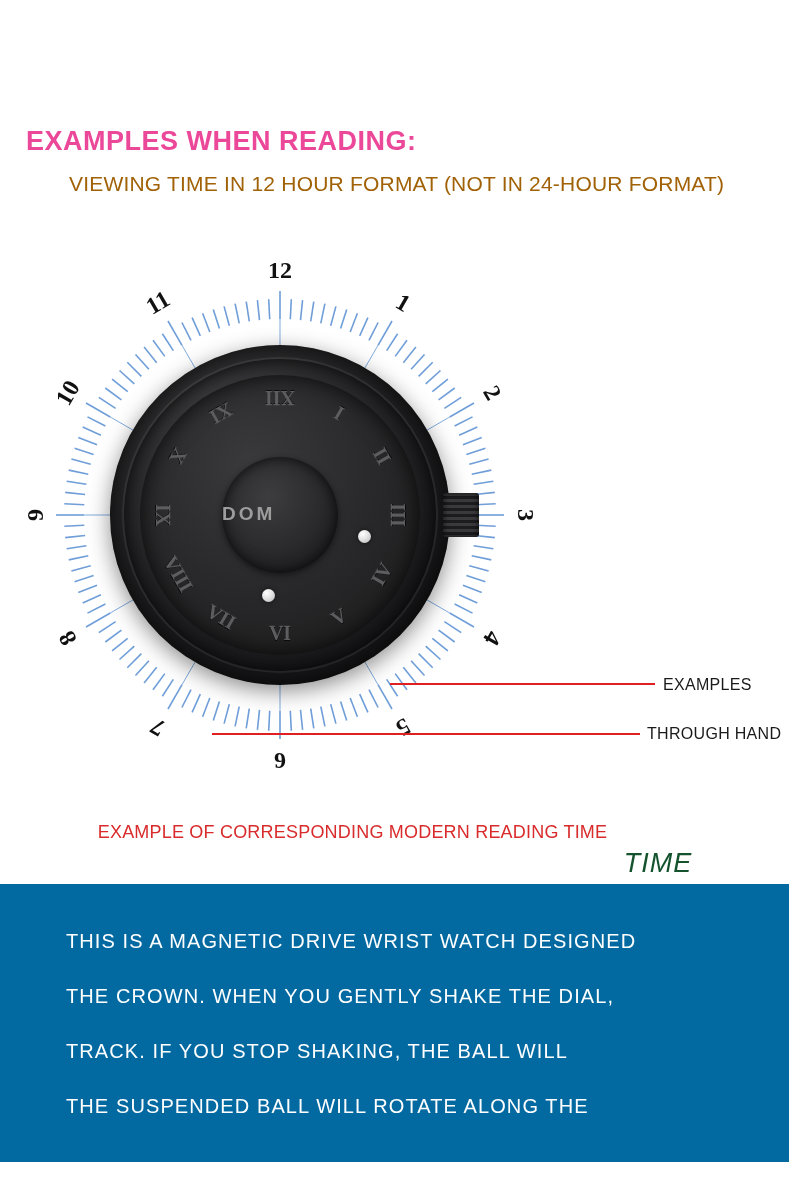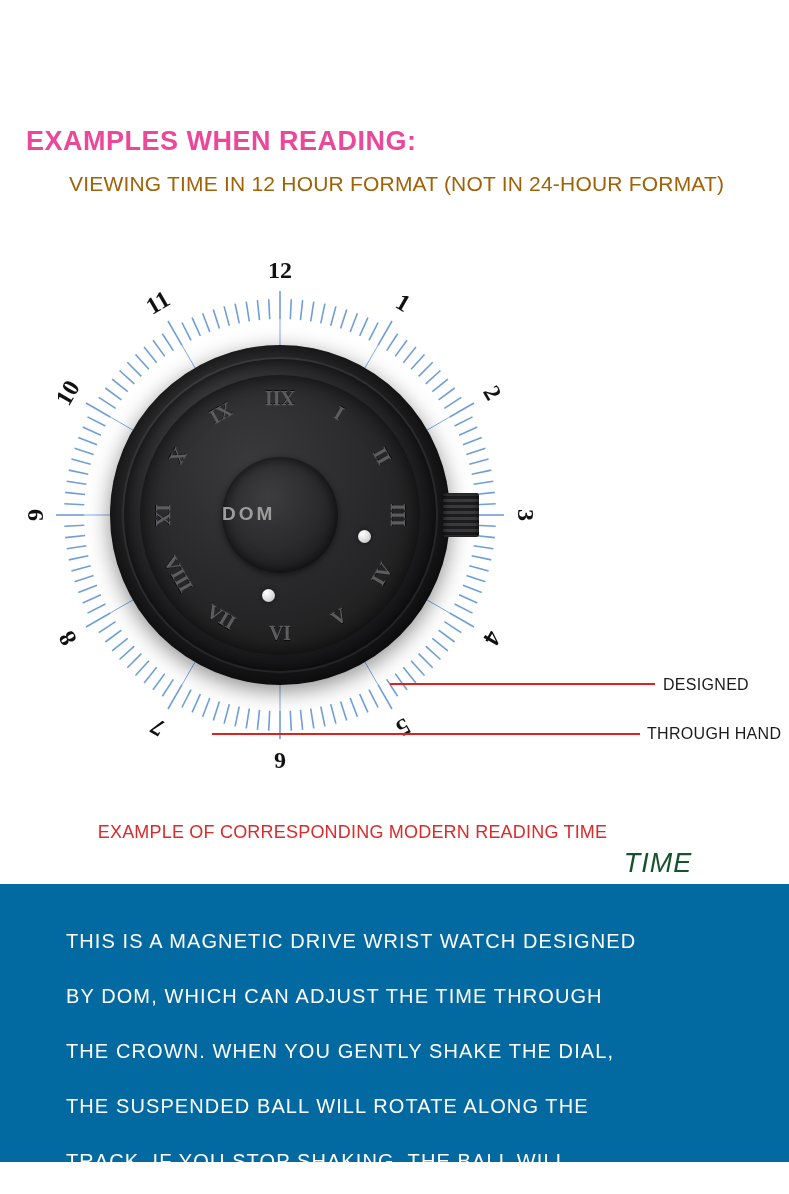--- a/index.html
+++ b/index.html
@@ -453,36 +453,35 @@
         <div class="ball ball-hour"></div>
         <div class="ball ball-minute"></div>
       </div>
 
       <div class="crown"></div>
     </div>
 
     <div class="leader" id="leader-clockwise"></div>
     <div class="leader" id="leader-minute"></div>
 
-    <div class="callout-label" id="callout-clockwise">DESIGNED</div>
+    <div class="callout-label" id="callout-clockwise">EXAMPLES</div>
     <div class="callout-label" id="callout-minute">THROUGH HAND</div>
 
     <div class="time-block">
       <div class="time-label">TIME</div>
       <div class="time-value">
         <span class="chev">‹</span><span>13:50</span><span class="chev">›</span>
       </div>
     </div>
   </div>
 
   <div class="caption">EXAMPLE OF CORRESPONDING MODERN READING TIME</div>
 
   <div class="panel">
     <div class="panel-text">
         <div>THIS IS A MAGNETIC DRIVE WRIST WATCH DESIGNED</div>
-        <div>BY DOM, WHICH CAN ADJUST THE TIME THROUGH</div>
         <div>THE CROWN. WHEN YOU GENTLY SHAKE THE DIAL,</div>
+        <div>TRACK. IF YOU STOP SHAKING, THE BALL WILL</div>
         <div>THE SUSPENDED BALL WILL ROTATE ALONG THE</div>
-        <div>TRACK. IF YOU STOP SHAKING, THE BALL WILL</div>
       </div>
   </div>
 
 </div>
 
 </body></html>

